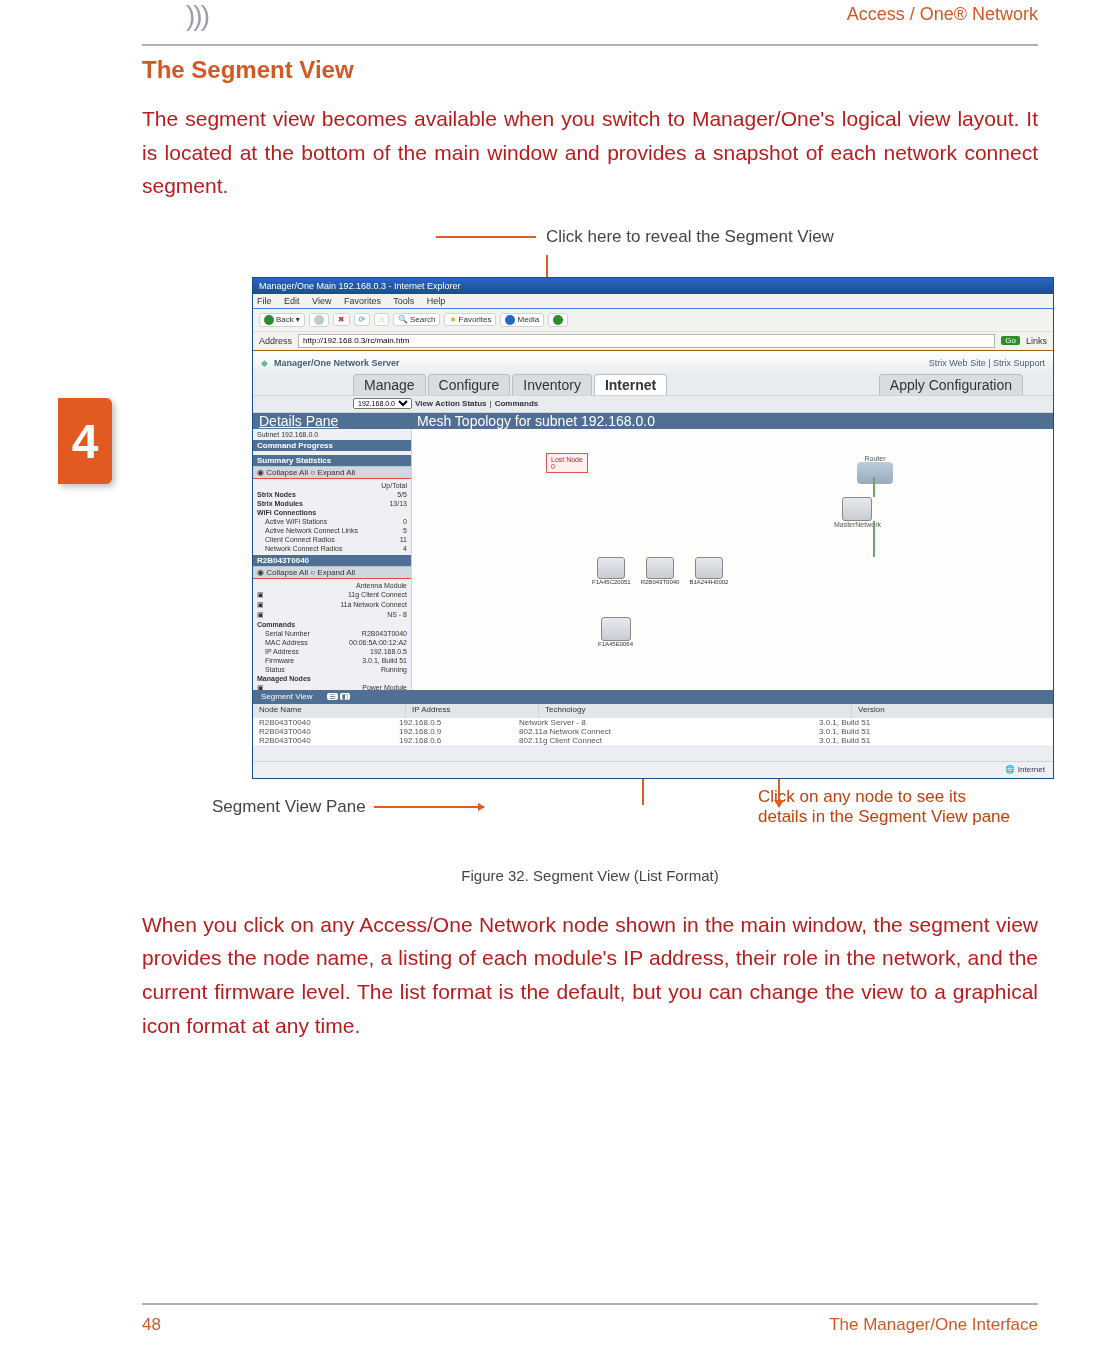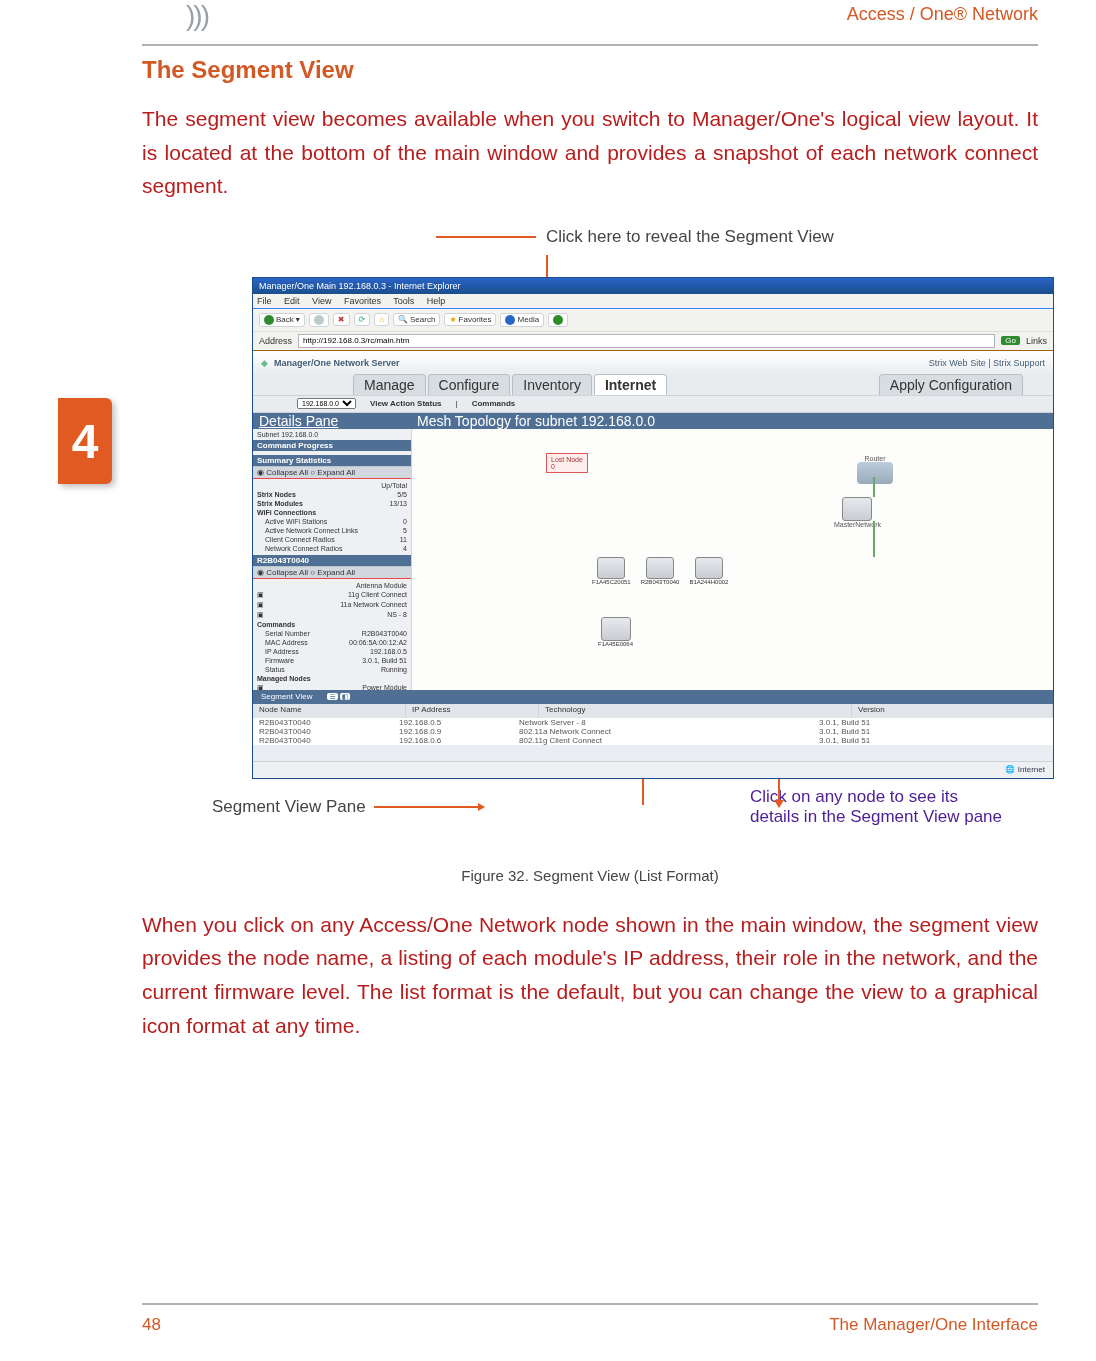--- a/index.html
+++ b/index.html
@@ -26,21 +26,21 @@
   .addrbar{height:18px;background:#f2f2ee;display:flex;align-items:center;padding:0 6px;gap:6px;border-bottom:1px solid #a16207}
   .addrbar input{flex:1;font-size:8px;height:12px;border:1px solid #b0b4b8;background:#fff;padding:0 4px}
   .go{background:#2e8b2e;color:#fff;border-radius:2px;padding:0 4px;font-size:8px}
   .appbar{height:24px;background:linear-gradient(#fff,#e8ecef);display:flex;align-items:center;padding:0 8px;font-size:9px;color:#3b4a5a}
   .appbar .brand{color:#435d77;font-weight:bold}
   .appbar .links{margin-left:auto;color:#435d77}
   .tabs{height:20px;display:flex;align-items:flex-end;padding-left:100px;gap:2px;background:#e8ecef}
   .tab{background:#d8dde2;border:1px solid #b9bfc6;border-bottom:none;border-radius:4px 4px 0 0;padding:2px 10px;font-size:14px;color:#333}
   .tab.sel{background:#fff;font-weight:bold}
   .tab.apply{margin-left:auto;margin-right:30px}
-  .subbar{height:16px;background:#e8ecef;border-top:1px solid #cfd4da;border-bottom:1px solid #cfd4da;display:flex;align-items:center;font-size:8px;padding-left:44px;gap:14px}
+  .subbar{height:16px;background:#e8ecef;border-top:1px solid #cfd4da;border-bottom:1px solid #cfd4da;display:flex;align-items:center;font-size:8px;padding-left:100px;gap:3px}
   .mesh-title{height:16px;background:#4f6f94;color:#fff;font-size:14px;display:flex;align-items:center}
   .mesh-title .left{width:152px;padding-left:6px;text-decoration:underline}
   .mesh-title .mid{flex:1;padding-left:6px}
   .main-area{display:flex;height:300px}
   .leftpane{width:158px;background:#eef0f3;border-right:1px solid #cfd4da;font-size:7px;overflow:hidden}
   .lp-head{background:#4f6f94;color:#fff;padding:1px 4px;font-weight:bold;font-size:8px}
   .lp-sub{background:#d1d7de;border-top:1px solid #bcc3cc;border-bottom:1px solid #ef4444;padding:1px 4px;font-size:8px}
   .lp-body{padding:2px 4px}
   .lp-row{display:flex;justify-content:space-between;padding:1px 0}
   .topo{flex:1;position:relative;background:#fdfefc}
@@ -67,21 +67,21 @@
   .v-line::after{content:'';position:absolute;left:-4px;bottom:-1px;border-left:5px solid transparent;border-right:5px solid transparent;border-top:8px solid #e05a22}
   .v-line.up::after{top:-1px;bottom:auto;border-top:none;border-bottom:8px solid #e05a22}
   .fig-cap{text-align:center;color:#454545;font-size:15px;margin:40px 0 24px 0}
   .foot-rule{position:absolute;bottom:56px;left:142px;right:58px;height:2px;background:#aeb2b6}
   .page-num{position:absolute;bottom:26px;left:142px;color:#d35924;font-size:17px}
   .foot-title{position:absolute;bottom:26px;right:58px;color:#d35924;font-size:17px}
   .lower-annot{display:flex;justify-content:space-between;margin-top:8px}
   .la-left{display:flex;align-items:center;gap:8px;margin-left:70px}
   .la-left .line{width:110px;height:2px;background:#e05a22;position:relative}
   .la-left .line::after{content:'';position:absolute;right:-1px;top:-3px;border-top:4px solid transparent;border-bottom:4px solid transparent;border-left:7px solid #e05a22}
-  .la-right{color:#4c1d95;font-size:17px;max-width:260px;margin-right:28px}
+  .la-right{color:#c2410c;font-size:17px;max-width:260px;margin-right:20px}
 </style>
 </head>
 <body>
 
 <div class="page">
   <div class="antenna">)))</div>
   <div class="hdr">Access / One® Network</div>
   <div class="rule-top"></div>
 
   <div class="chapter-tab">

